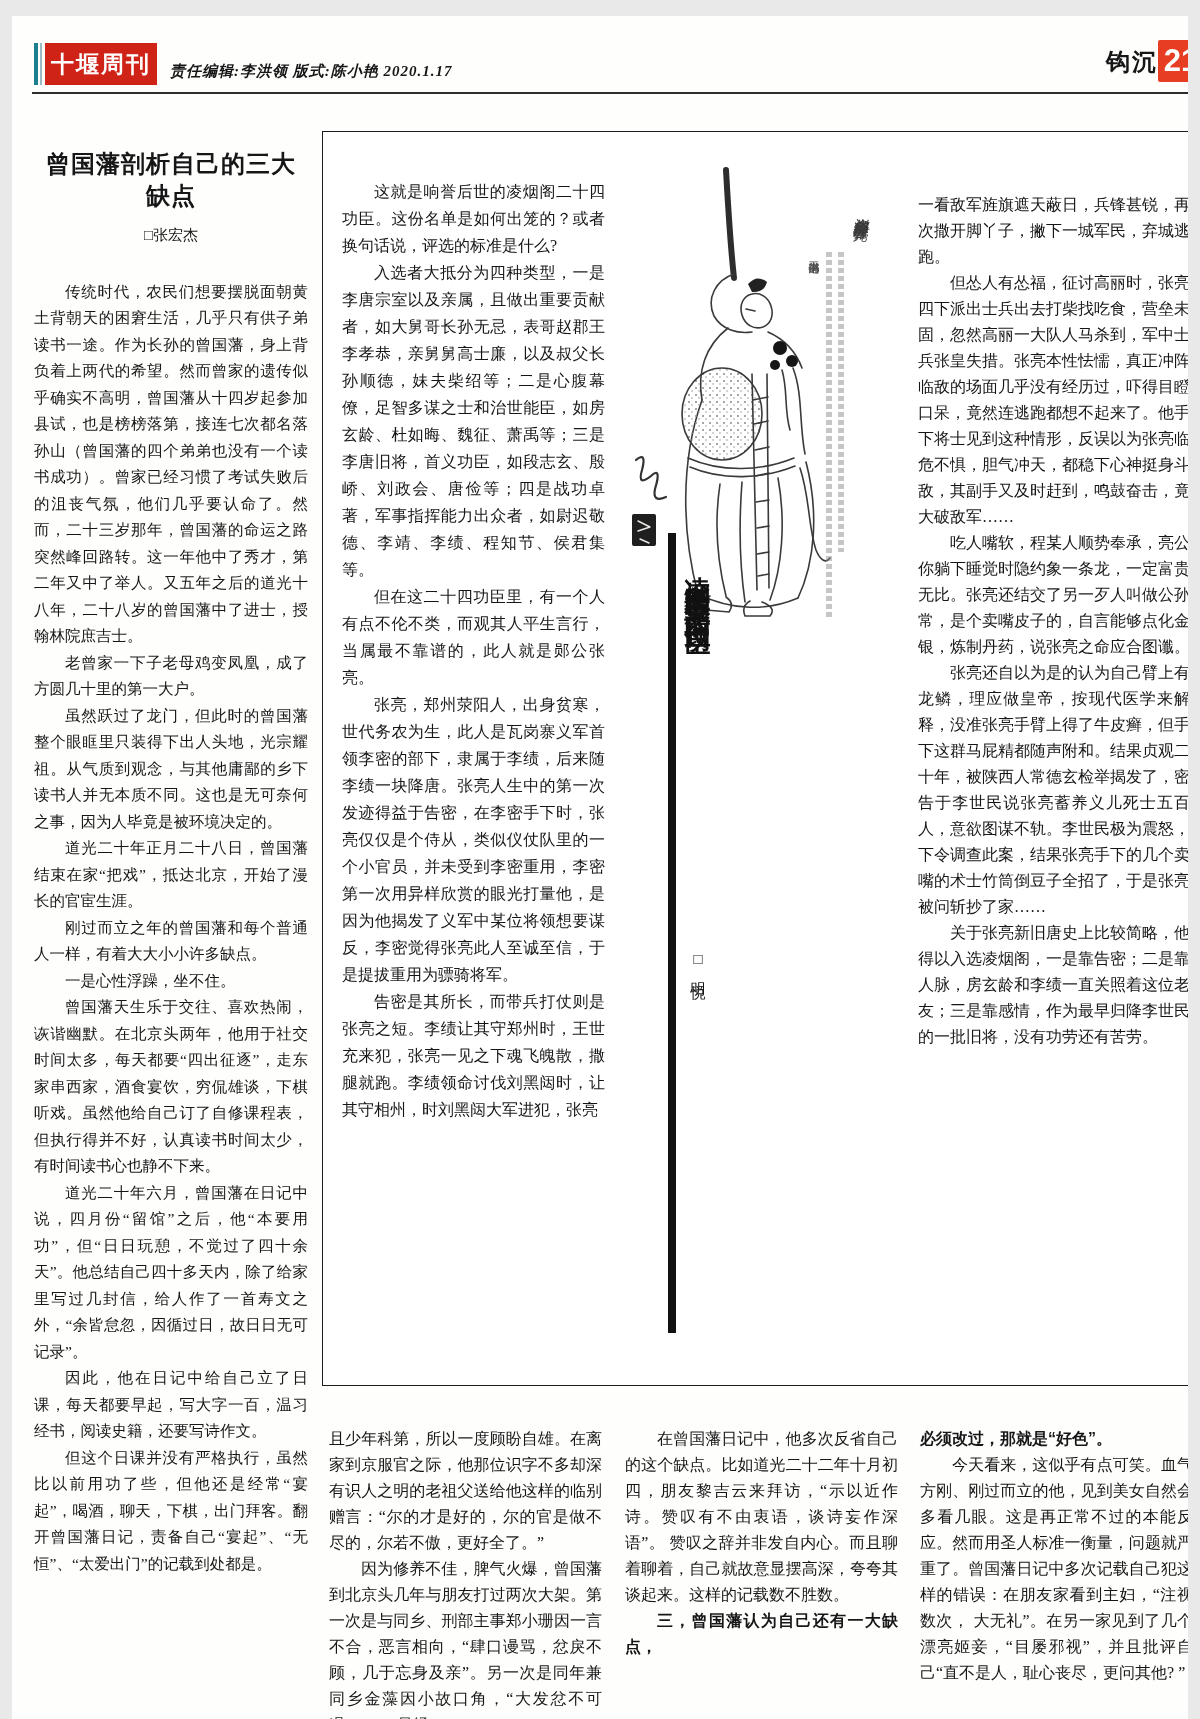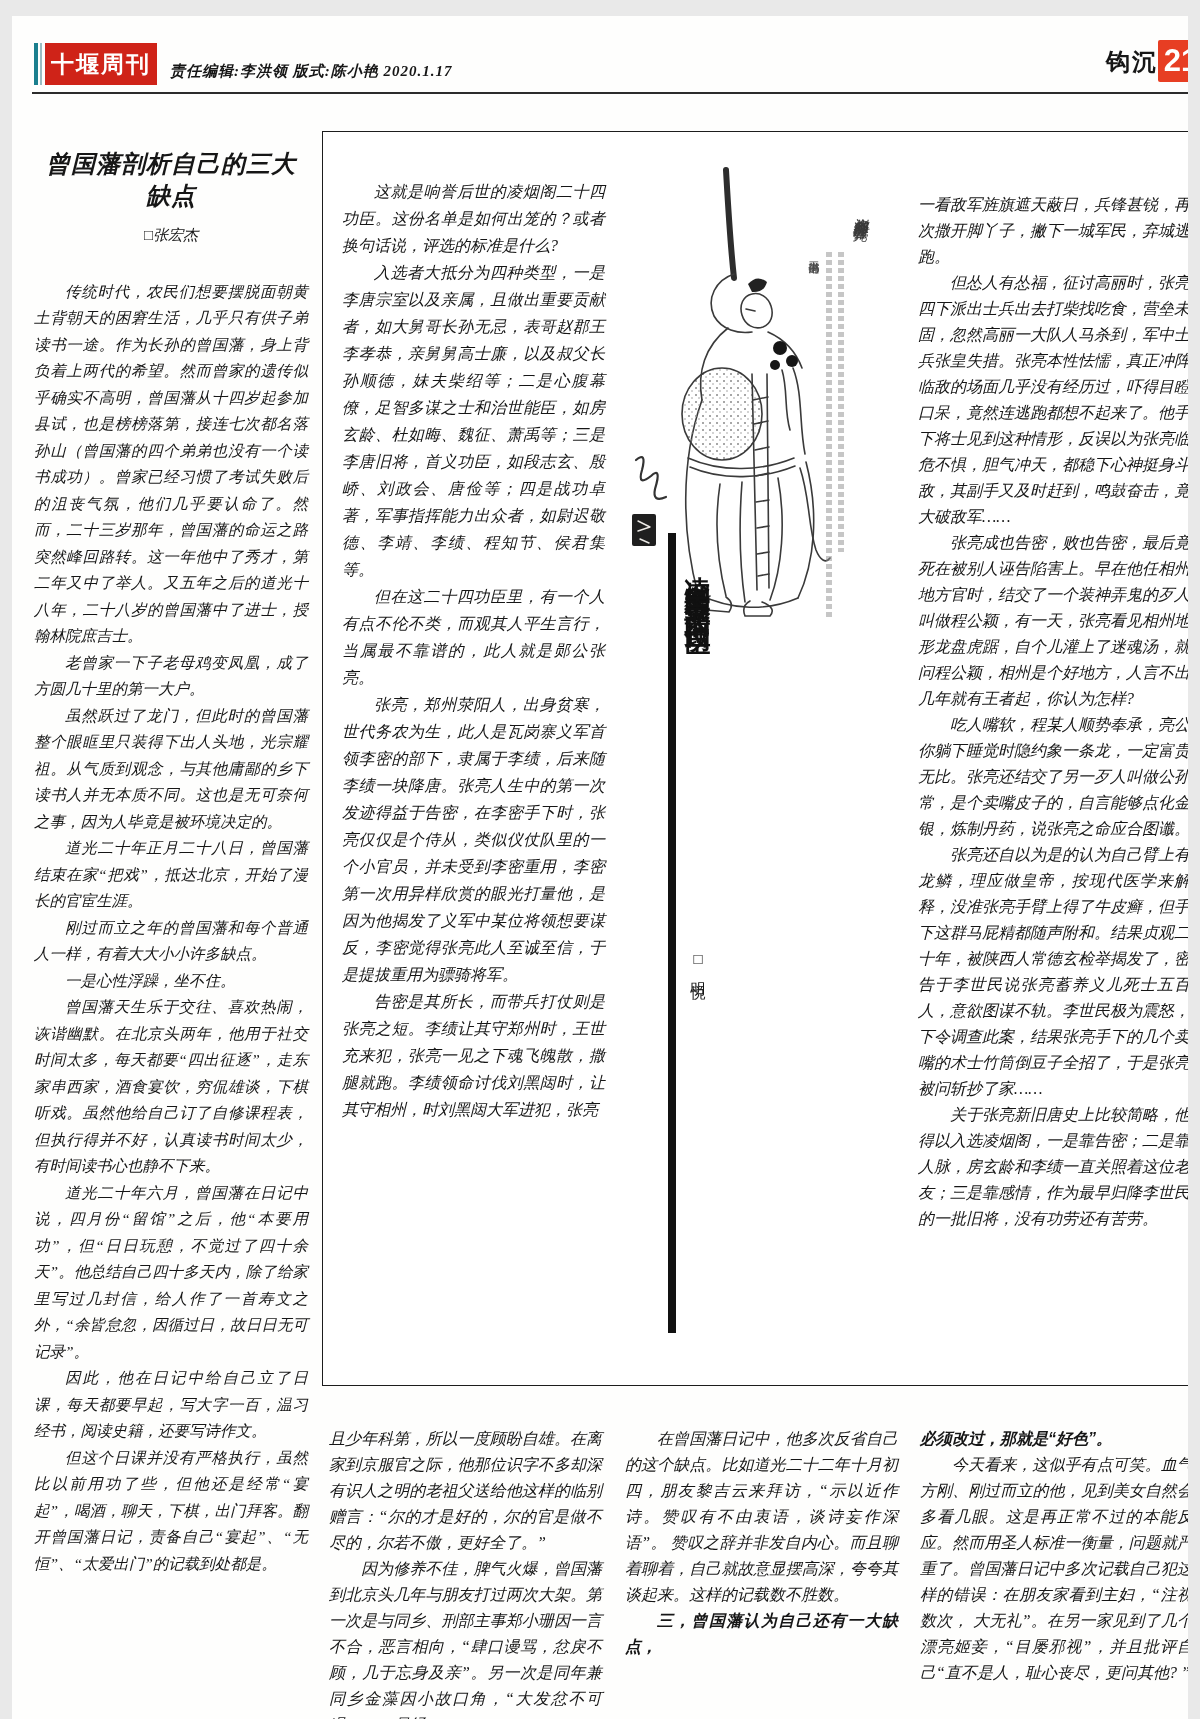--- a/index.html
+++ b/index.html
@@ -14,21 +14,21 @@
             font-size:23px;letter-spacing:2px;}
   .editor-line{position:absolute;left:158px;top:46px;font-size:15px;font-weight:bold;
                font-style:italic;letter-spacing:1px;}
   .section-label{position:absolute;left:1094px;top:30px;font-size:24px;font-weight:bold;letter-spacing:2px;}
   .pagenum-box{position:absolute;left:1146px;top:24px;width:46px;height:42px;border-radius:2px;
                color:#fff;font-weight:bold;font-size:31px;display:flex;align-items:center;
                justify-content:center;font-family:"Liberation Sans",sans-serif;}
   .head-rule{position:absolute;left:20px;top:76px;width:1172px;height:2px;background:#2c2c2c;}
 
   
-  .col{position:absolute;text-align:justify;font-style:italic;}
+  .col{position:absolute;text-align:justify;}
   .col p{margin:0;text-indent:2em;}
   .col p.cont{text-indent:0;}
   .bold-head{font-family:"Liberation Sans",sans-serif;font-weight:bold;}
 
   .left-col{left:22px;top:132px;width:274px;font-size:15.5px;line-height:26.5px;}
   .left-title{font-size:24px;font-weight:bold;text-align:center;text-indent:0 !important;
               line-height:32px;margin-bottom:10px !important;letter-spacing:1px;}
   .left-author{text-align:center;text-indent:0 !important;font-size:15px;margin-bottom:30px !important;}
 
   
@@ -155,21 +155,20 @@
   <div class="tiny-col" style="left:814px;top:236px;height:366px;"></div>
   <div class="calli-small">进工部尚书</div>
 
   <div class="v-bar"></div>
   <div class="v-title">凌烟阁最不靠谱的一位功臣</div>
   <div class="v-author">□明悦</div>
 
   <div class="col right-col">
     <p class="cont">一看敌军旌旗遮天蔽日，兵锋甚锐，再次撒开脚丫子，撇下一城军民，弃城逃跑。</p>
     <p>但怂人有怂福，征讨高丽时，张亮四下派出士兵出去打柴找吃食，营垒未固，忽然高丽一大队人马杀到，军中士兵张皇失措。张亮本性怯懦，真正冲阵临敌的场面几乎没有经历过，吓得目瞪口呆，竟然连逃跑都想不起来了。他手下将士见到这种情形，反误以为张亮临危不惧，胆气冲天，都稳下心神挺身斗敌，其副手又及时赶到，鸣鼓奋击，竟大破敌军……</p>
-    <p>张亮成也告密，败也告密，最后竟死在被别人诬告陷害上。早在他任相州地方官时，结交了一个装神弄鬼的歹人叫做程公颖，有一天，张亮看见相州地形龙盘虎踞，自个儿灌上了迷魂汤，就问程公颖，相州是个好地方，人言不出几年就有王者起，你认为怎样?</p>
     <p>吃人嘴软，程某人顺势奉承，亮公你躺下睡觉时隐约象一条龙，一定富贵无比。张亮还结交了另一歹人叫做公孙常，是个卖嘴皮子的，自言能够点化金银，炼制丹药，说张亮之命应合图谶。</p>
     <p>张亮还自以为是的认为自己臂上有龙鳞，理应做皇帝，按现代医学来解释，没准张亮手臂上得了牛皮癣，但手下这群马屁精都随声附和。结果贞观二十年，被陕西人常德玄检举揭发了，密告于李世民说张亮蓄养义儿死士五百人，意欲图谋不轨。李世民极为震怒，下令调查此案，结果张亮手下的几个卖嘴的术士竹筒倒豆子全招了，于是张亮被问斩抄了家……</p>
     <p>关于张亮新旧唐史上比较简略，他得以入选凌烟阁，一是靠告密；二是靠人脉，房玄龄和李绩一直关照着这位老友；三是靠感情，作为最早归降李世民的一批旧将，没有功劳还有苦劳。</p>
   </div>
 
   <div class="col bot-col bot2">
     <p class="cont">且少年科第，所以一度顾盼自雄。在离家到京服官之际，他那位识字不多却深有识人之明的老祖父送给他这样的临别赠言：“尔的才是好的，尔的官是做不尽的，尔若不傲，更好全了。”</p>
     <p>因为修养不佳，脾气火爆，曾国藩到北京头几年与朋友打过两次大架。第一次是与同乡、刑部主事郑小珊因一言不合，恶言相向，“肆口谩骂，忿戾不顾，几于忘身及亲”。另一次是同年兼同乡金藻因小故口角，“大发忿不可遏， ……虽经</p>
   </div>
 

